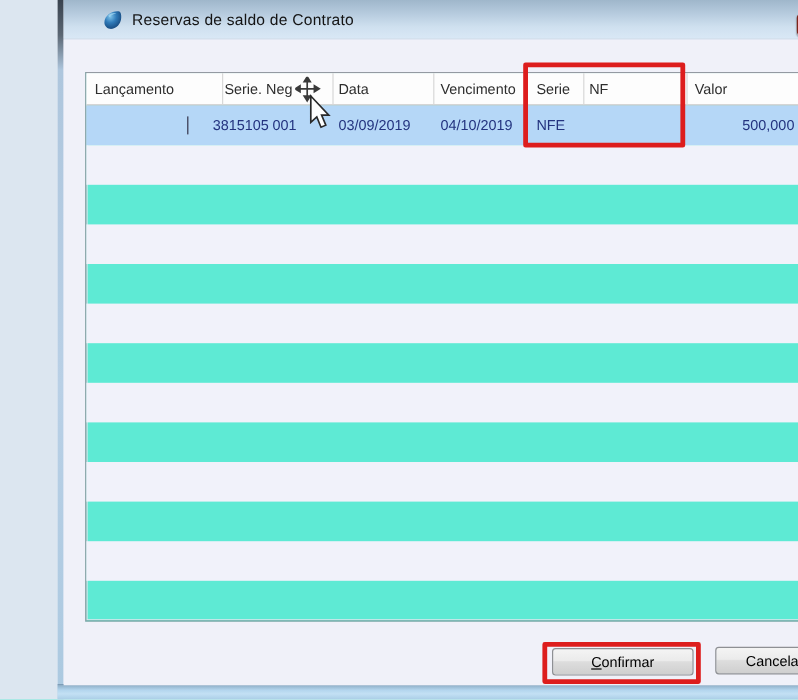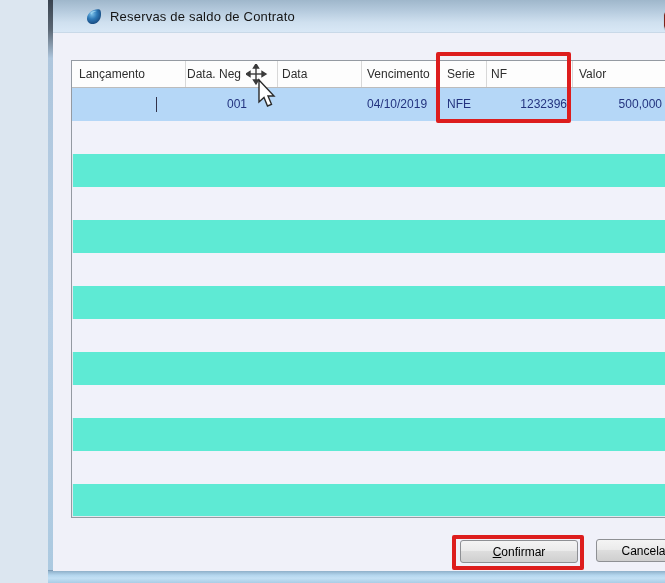--- a/index.html
+++ b/index.html
@@ -91,41 +91,42 @@
         <path d="M2,1 L9,8 M9,1 L2,8" stroke="#ffffff" stroke-width="2.1" stroke-linecap="round"></path>
       </svg>
     </div>
   </div>
 
   <div class="client">
 
     <div class="grid">
       <div class="ghead">
         <span class="h" style="left:7px">Lançamento</span>
-        <span class="h" style="left:115px">Data. Neg</span>
+        <span class="h" style="left:115px">Serie. Neg</span>
         <span class="h" style="left:210px">Data</span>
         <span class="h" style="left:295px">Vencimento</span>
         <span class="h" style="left:375px">Serie</span>
         <span class="h" style="left:419px">NF</span>
         <span class="h" style="left:507px">Valor</span>
         <i class="vsep" style="left:113px"></i>
         <i class="vsep" style="left:205px"></i>
         <i class="vsep" style="left:289px"></i>
         <i class="vsep" style="left:367px"></i>
         <i class="vsep" style="left:414px"></i>
         <i class="vsep" style="left:500px"></i>
         <i class="vsep" style="left:595px"></i>
       </div>
       <div class="gbody">
         <div class="trow selected">
           <i class="caret"></i>
+          <span class="cell r" style="left:0;width:152px">3815105</span>
           <span class="cell" style="left:155px">001</span>
+          <span class="cell" style="left:210px">03/09/2019</span>
           <span class="cell" style="left:295px">04/10/2019</span>
           <span class="cell" style="left:375px">NFE</span>
-          <span class="cell r" style="left:400px;width:95px">1232396</span>
           <span class="cell r" style="left:495px;width:95px">500,000</span>
         </div>
         <div class="trow"></div>
         <div class="trow"></div>
         <div class="trow"></div>
         <div class="trow"></div>
         <div class="trow"></div>
         <div class="trow"></div>
         <div class="trow"></div>
         <div class="trow"></div>

